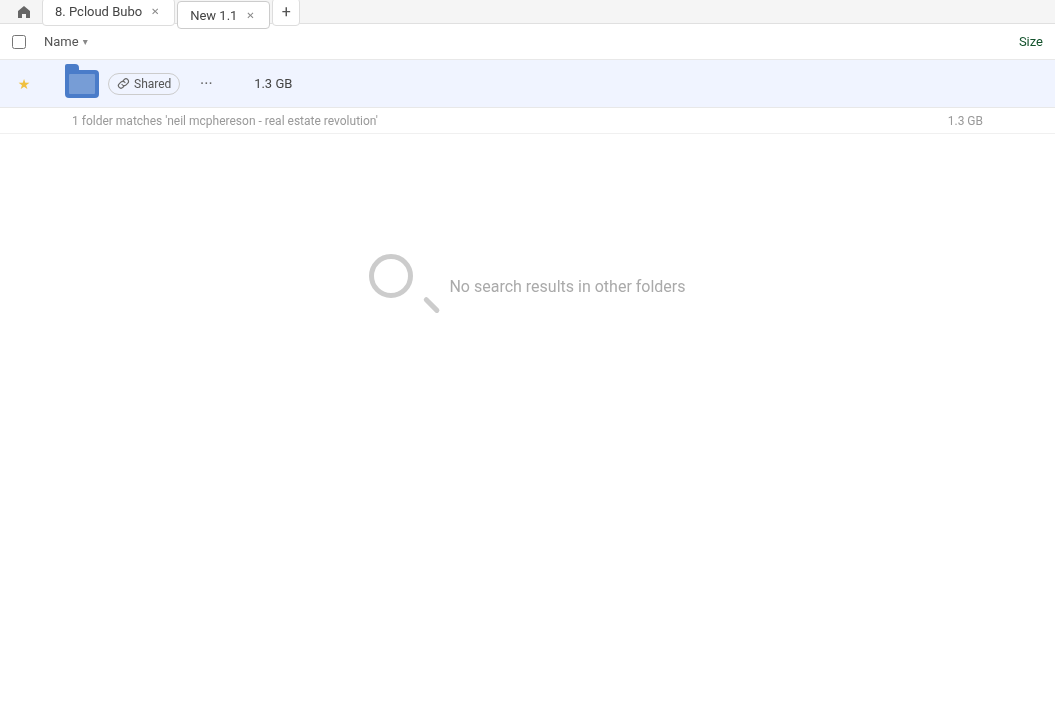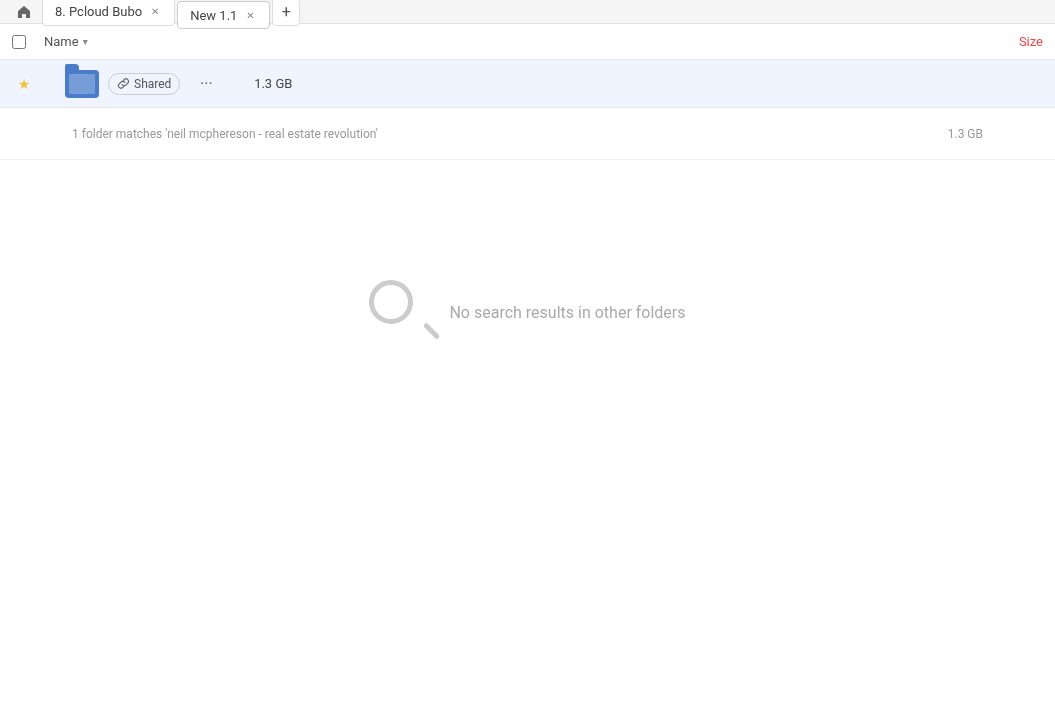--- a/index.html
+++ b/index.html
@@ -108,21 +108,21 @@
       gap: 4px;
       font-size: 13px;
       color: #555;
       cursor: pointer;
     }
 
     .col-size {
       width: 80px;
       text-align: right;
       font-size: 13px;
-      color: #ef4444;
+      color: #14532d;
     }
 
     
     .file-row {
       display: flex;
       align-items: center;
       height: 48px;
       padding: 0 12px;
       background: #f0f4ff;
       border-bottom: 1px solid #e8e8e8;
@@ -216,21 +216,21 @@
       width: 60px;
       text-align: right;
       font-size: 13px;
       color: #444;
     }
 
     
     .match-row {
       display: flex;
       align-items: center;
-      height: 52px;
+      height: 26px;
       padding: 0 72px;
       background: #fff;
       border-bottom: 1px solid #f0f0f0;
     }
 
     .match-text {
       font-size: 12px;
       color: #999;
       flex: 1;
     }

